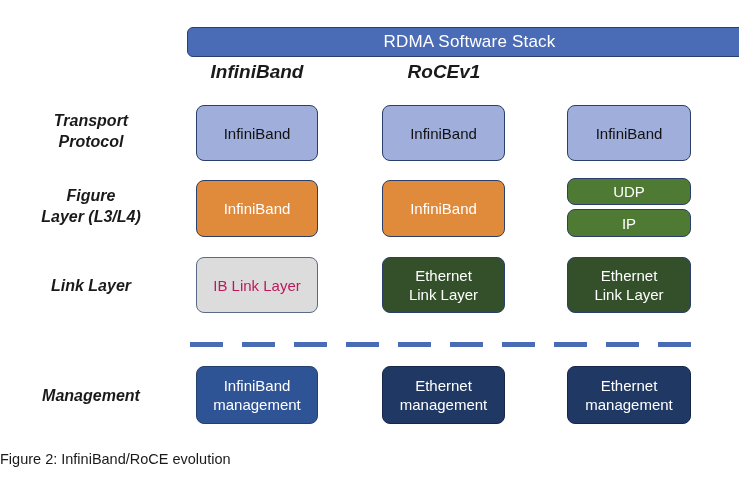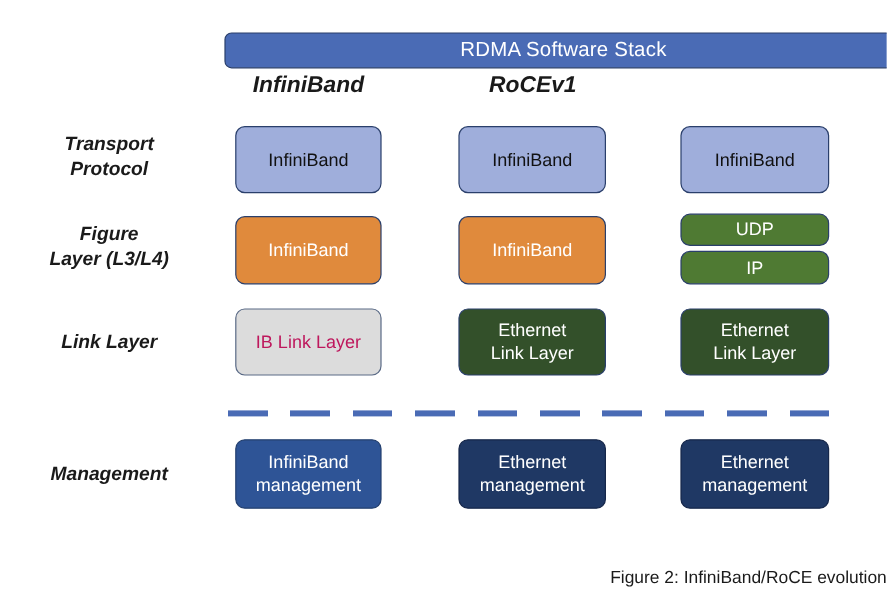--- a/index.html
+++ b/index.html
@@ -120,23 +120,23 @@
       to right,
       #4A6BB5 0px, #4A6BB5 33px,
       rgba(0,0,0,0) 33px, rgba(0,0,0,0) 52px
     );
   }
 
   
   .caption {
     position: absolute;
     left: 0;
-    top: 474px;
+    top: 451px;
     width: 739px;
-    text-align: right;
+    text-align: left;
     font-size: 14.5px;
     color: #1a1a1a;
   }
 
   .nowrap { white-space: pre-line; }
 </style>
 </head>
 <body>
 
 <div id="figure">

